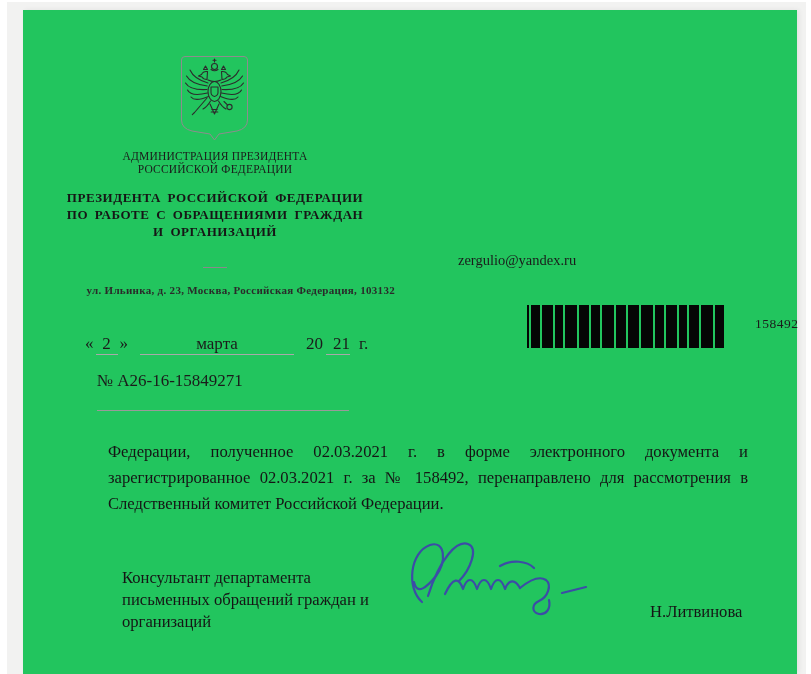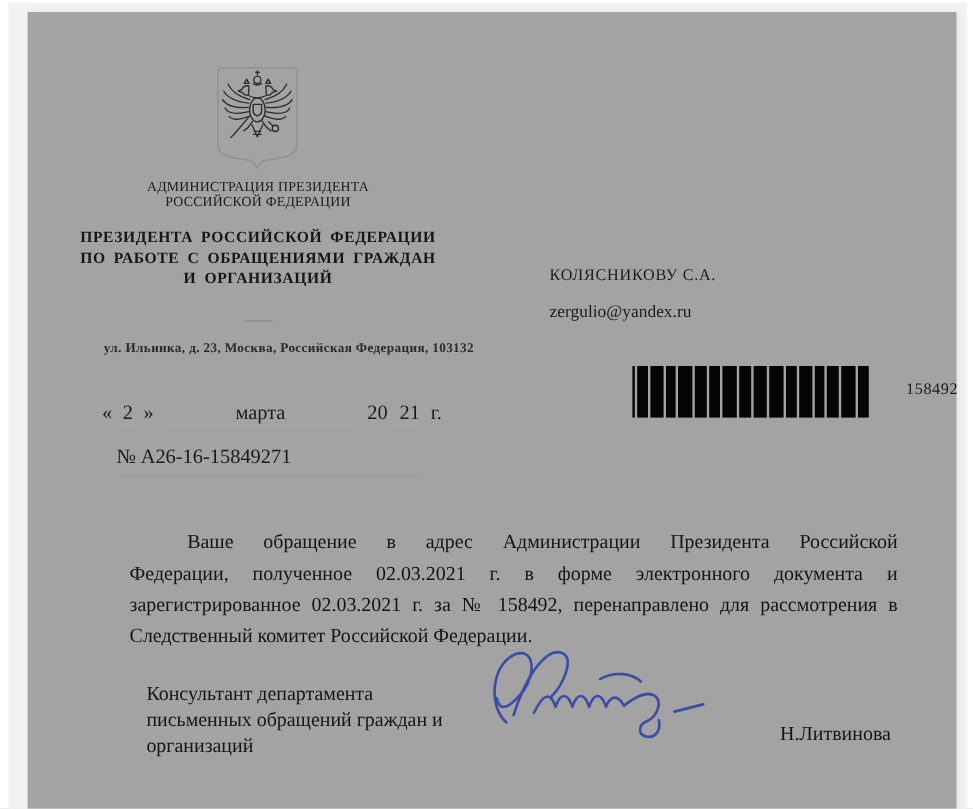--- a/index.html
+++ b/index.html
@@ -5,21 +5,21 @@
   html, body { margin:0; padding:0; }
   body {
     width:811px; height:674px; overflow:hidden; position:relative;
     background:#ffffff;
     font-family:"Liberation Serif","DejaVu Serif",serif;
     color:#1b1b1b;
   }
   .backdrop { position:absolute; left:7px; top:2px; right:5px; bottom:0; background:#f2f2f1; }
   .page {
     position:absolute; left:23px; top:10px; width:774px; bottom:0;
-    background:#a3a3a3; box-shadow:2px 0 5px rgba(0,0,0,0.07);
+    background:#22c55e; box-shadow:2px 0 5px rgba(0,0,0,0.07);
   }
   .abs { position:absolute; }
 
   
   .emblem { left:155px; top:43px; width:73px; height:90px; }
   .admin-block { left:12px; top:140px; width:360px; text-align:center;
     font-size:11.5px; line-height:13px; letter-spacing:0.2px; }
   .dept-block { left:12px; top:179px; width:360px; text-align:center;
     font-size:13px; line-height:17px; font-weight:700; letter-spacing:0.5px; word-spacing:3px; color:#161616; }
   .divider { left:180px; top:257px; width:24px; border-top:1.2px solid #8a8a8a; height:0; }
@@ -29,21 +29,21 @@
   
   .dateline { left:60px; top:324px; display:flex; align-items:baseline; font-size:17px; }
   .dl-q { padding:0 2px; }
   .dl-day { display:inline-block; width:22px; text-align:center; border-bottom:1px solid #a9a9a9; }
   .dl-month { display:inline-block; width:154px; margin-left:10px; margin-right:12px;
     text-align:center; border-bottom:1px solid #a9a9a9; }
   .dl-century { margin-right:3px; }
   .dl-year { display:inline-block; width:24px; text-align:right; border-bottom:1px solid #a9a9a9; }
   .dl-suffix { margin-left:9px; }
   .refline { left:74px; top:361px; width:252px; font-size:17px;
-    padding-bottom:5px; border-bottom:1px solid #9a9a9a; white-space:nowrap; }
+    padding-bottom:19px; border-bottom:1px solid #9a9a9a; white-space:nowrap; }
   .refline .ref-num { margin-left:4px; }
 
   
   .recip-name { left:435px; top:211px; font-size:13.5px; letter-spacing:0.6px; }
   .recip-email { left:435px; top:242px; font-size:14.5px; }
   .barcode { left:504px; top:295px; height:43px; display:flex; align-items:stretch; }
   .barcode .bar { background:#050505; height:100%; margin-right:2px; }
   .barcode .bar:last-child { margin-right:0; }
   .barcode-num { left:732px; top:306px; font-size:13.5px; letter-spacing:0.5px; }
 
@@ -111,21 +111,20 @@
     <span class="dl-month">марта</span>
     <span class="dl-century">20</span>
     <span class="dl-year">21</span>
     <span class="dl-suffix">г.</span>
   </div>
 
   <div class="abs refline">
     <span>№</span><span class="ref-num">А26-16-15849271</span>
   </div>
 
-  <div class="abs recip-name">КОЛЯСНИКОВУ С.А.</div>
   <div class="abs recip-email">zergulio@yandex.ru</div>
 
   <div class="abs barcode">
       <div class="bar" style="width: 2px;"></div>
       <div class="bar" style="width: 9px;"></div>
       <div class="bar" style="width: 11px;"></div>
       <div class="bar" style="width: 8px;"></div>
       <div class="bar" style="width: 12px;"></div>
       <div class="bar" style="width: 10px;"></div>
       <div class="bar" style="width: 9px;"></div>
@@ -136,21 +135,20 @@
       <div class="bar" style="width: 9px;"></div>
       <div class="bar" style="width: 11px;"></div>
       <div class="bar" style="width: 8px;"></div>
       <div class="bar" style="width: 10px;"></div>
       <div class="bar" style="width: 12px;"></div>
       <div class="bar" style="width: 9px;"></div>
     </div>
   <div class="abs barcode-num">158492</div>
 
   <div class="abs body-par">
-    <div class="jline indent">Ваше обращение в адрес Администрации Президента Российской</div>
     <div class="jline">Федерации, полученное 02.03.2021 г. в форме электронного документа и</div>
     <div class="jline">зарегистрированное 02.03.2021 г. за № 158492, перенаправлено для рассмотрения в</div>
     <div class="lastline">Следственный комитет Российской Федерации.</div>
   </div>
 
   <div class="abs sig-role">
     <div>Консультант департамента</div>
     <div>письменных обращений граждан и</div>
     <div>организаций</div>
   </div>

